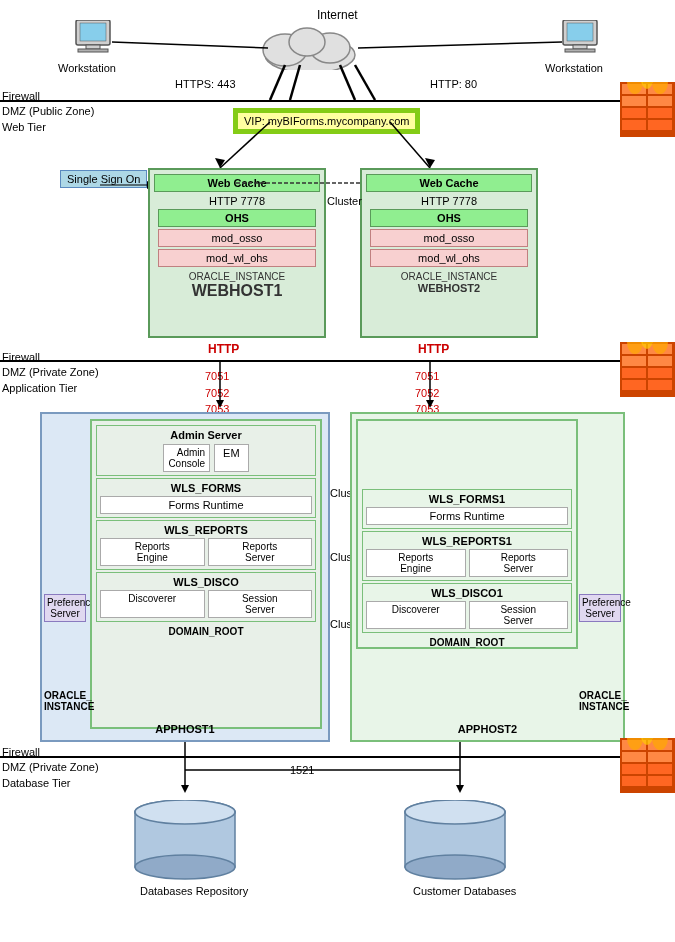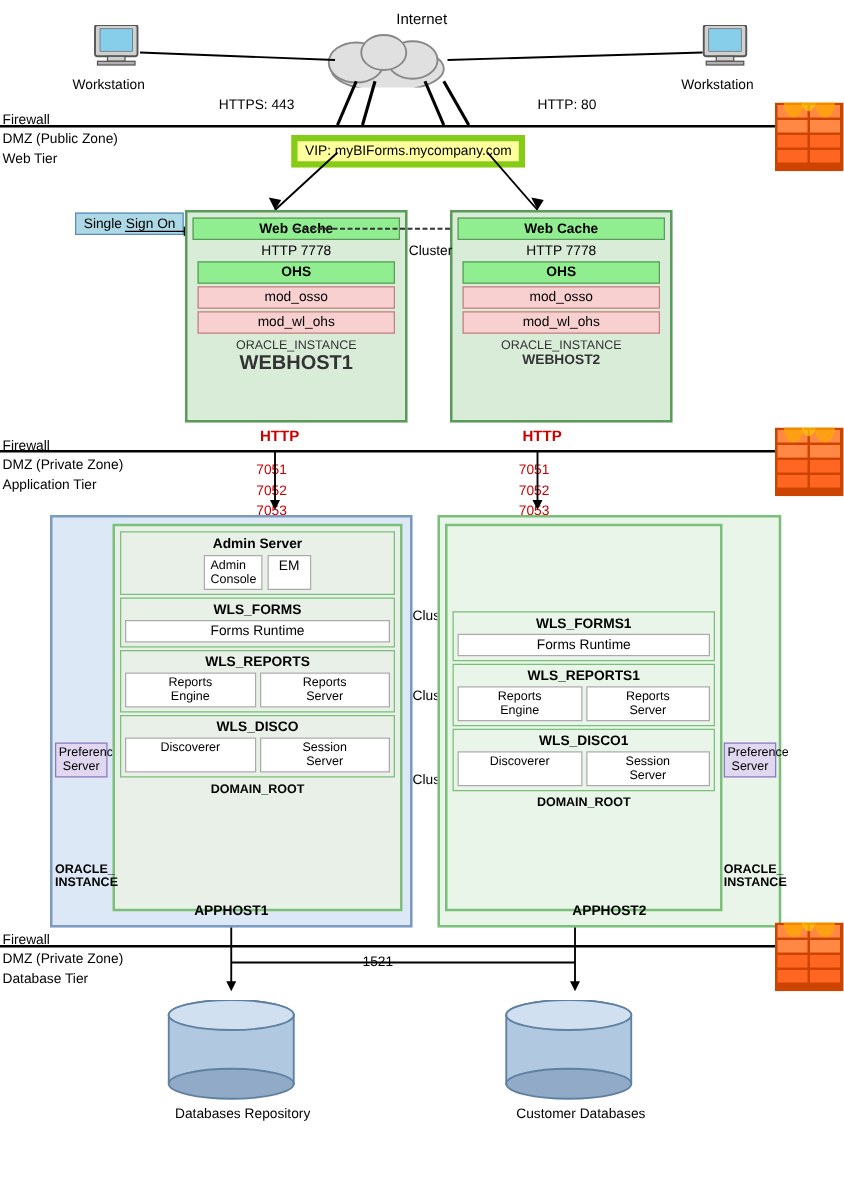--- a/index.html
+++ b/index.html
@@ -218,21 +218,21 @@
 
     <div style="position:absolute; left:2px; top:180px; width:42px; text-align:center; font-size:10px; background:#e0d8f0; border:1px solid #8a7abf; padding:2px;">
       Preference<br>Server
     </div>
 
     <div style="position:absolute; left:48px; top:5px; width:232px; height:310px; background:#e8f0e8; border:2px solid #7abf7a;">
 
       <div style="background:#e8f0e8; border:1px solid #7abf7a; margin:4px 4px 2px 4px; padding:3px;">
         <div style="text-align:center; font-size:11px; font-weight:bold; margin-bottom:3px;">Admin Server</div>
         <div style="display:flex; gap:4px; justify-content:center;">
-          <div style="background:white; border:1px solid #aaa; padding:2px 4px; font-size:10px; text-align:left;">Admin<br>Console</div>
+          <div style="background:white; border:1px solid #aaa; padding:2px 4px; font-size:10px; text-align:right;">Admin<br>Console</div>
           <div style="background:white; border:1px solid #aaa; padding:2px 8px; font-size:11px; text-align:center;">EM</div>
         </div>
       </div>
 
       <div style="background:#e8f0e8; border:1px solid #7abf7a; margin:2px 4px; padding:3px;">
         <div style="text-align:center; font-size:11px; font-weight:bold; margin-bottom:2px;">WLS_FORMS</div>
         <div style="background:white; border:1px solid #aaa; text-align:center; padding:2px; font-size:11px;">Forms Runtime</div>
       </div>
 
       <div style="background:#e8f0e8; border:1px solid #7abf7a; margin:2px 4px; padding:3px;">
@@ -262,21 +262,21 @@
   <div class="label" style="left:330px; top:487px; font-size:11px;">Cluster</div>
   <div class="label" style="left:330px; top:551px; font-size:11px;">Cluster</div>
   <div class="label" style="left:330px; top:618px; font-size:11px;">Cluster</div>
 
   <div style="position:absolute; left:350px; top:412px; width:275px; height:330px; background:#e8f5e8; border:2px solid #7abf7a;">
 
     <div style="position:absolute; right:2px; top:180px; width:42px; text-align:center; font-size:10px; background:#e0d8f0; border:1px solid #8a7abf; padding:2px;">
       Preference<br>Server
     </div>
 
-    <div style="position:absolute; left:4px; top:5px; width:222px; height:310px; background:#e8f5e8; border:2px solid #7abf7a;">
+    <div style="position:absolute; left:4px; top:5px; width:222px; height:230px; background:#e8f5e8; border:2px solid #7abf7a;">
 
       <div style="background:#e8f5e8; border:1px solid #7abf7a; margin:68px 4px 2px 4px; padding:3px;">
         <div style="text-align:center; font-size:11px; font-weight:bold; margin-bottom:2px;">WLS_FORMS1</div>
         <div style="background:white; border:1px solid #aaa; text-align:center; padding:2px; font-size:11px;">Forms Runtime</div>
       </div>
 
       <div style="background:#e8f5e8; border:1px solid #7abf7a; margin:2px 4px; padding:3px;">
         <div style="text-align:center; font-size:11px; font-weight:bold; margin-bottom:2px;">WLS_REPORTS1</div>
         <div style="display:flex; gap:3px;">
           <div style="flex:1; background:white; border:1px solid #aaa; text-align:center; padding:2px; font-size:10px;">Reports<br>Engine</div>

